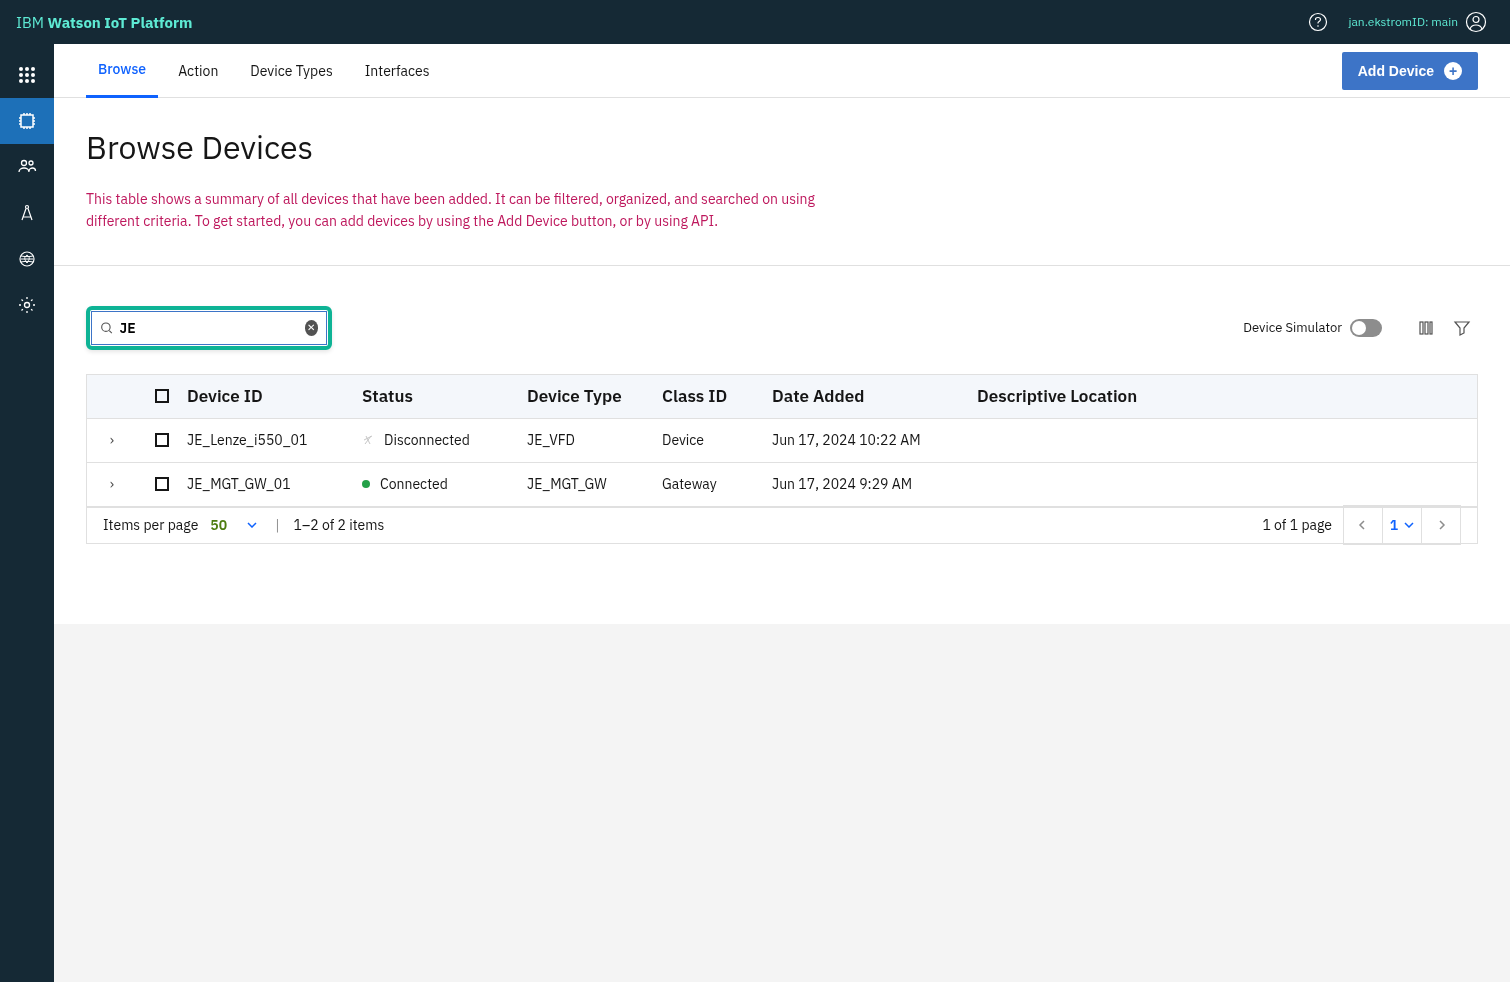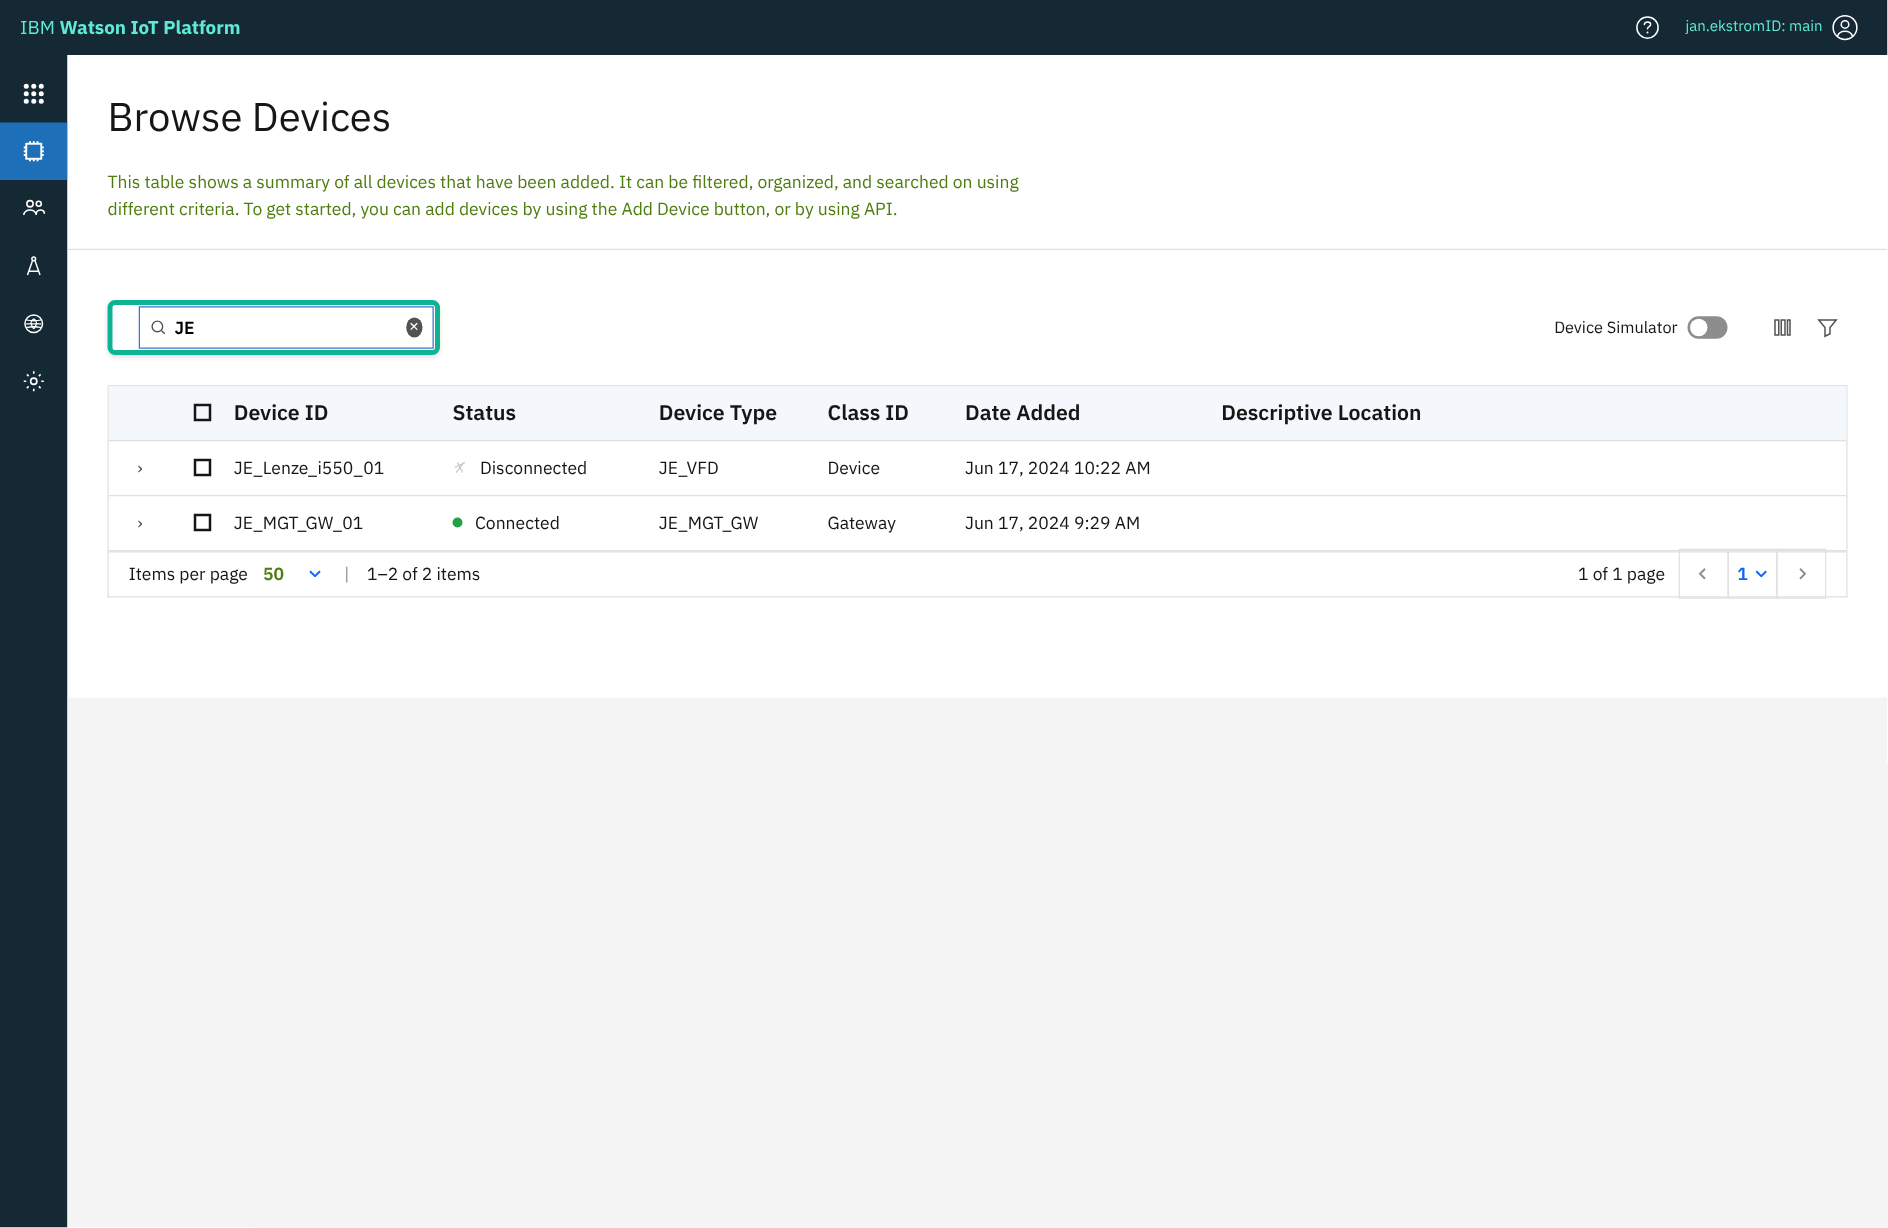--- a/index.html
+++ b/index.html
@@ -25,27 +25,27 @@
 .add-btn { background: #3d74c7; color: #fff; border: none; padding: 0 16px; height: 38px; font-size: 14px; font-weight: 600; cursor: pointer; display: flex; align-items: center; gap: 10px; border-radius: 2px; }
 .add-btn-icon { width: 18px; height: 18px; border-radius: 50%; background: #fff; color: #3d74c7; display: flex; align-items: center; justify-content: center; font-weight: bold; }
 
 .page { padding: 28px 32px 0 32px; }
 .page-title { font-size: 32px; font-weight: 400; margin-bottom: 20px; }
 .pill-group { display: flex; border-radius: 4px; overflow: hidden; width: fit-content; margin-bottom: 24px; }
 .pill { padding: 10px 20px; font-size: 14px; border: 1px solid #3d74c7; cursor: pointer; background: #fff; color: #3d74c7; }
 .pill.active { background: #3d74c7; color: #fff; }
 .pill:first-child { border-radius: 4px 0 0 4px; }
 .pill:last-child { border-radius: 0 4px 4px 0; border-left: none; }
-.desc { color: #4d7c0f; line-height: 1.6; max-width: 750px; margin-bottom: 20px; }
+.desc { color: #be185d; line-height: 1.6; max-width: 750px; margin-bottom: 32px; }
 
 .divider { border: none; border-top: 1px solid #e0e0e0; margin-left: -32px; margin-right: -32px; }
 
 .toolbar { display: flex; align-items: center; padding: 40px 0 24px 0; }
 .search-wrap { border: 4px solid #0eb395; border-radius: 6px; padding: 1px; box-shadow: 0 2px 4px rgba(0,0,0,0.1); }
-.search { display: flex; align-items: center; border: 1px solid #3d74c7; width: 236px; height: 34px; padding: 0 8px; background: #fff; margin-left: 20px; }
+.search { display: flex; align-items: center; border: 1px solid #3d74c7; width: 236px; height: 34px; padding: 0 8px; background: #fff; }
 .search input { border: none; outline: none; flex: 1; font-size: 14px; font-weight: 600; padding: 0 6px; font-family: inherit; }
 .search-clear { width: 16px; height: 16px; border-radius: 50%; background: #525252; color: #fff; display: flex; align-items: center; justify-content: center; font-size: 10px; cursor: pointer; }
 .toolbar-spacer { flex: 1; }
 .sim-label { font-size: 13px; color: #161616; margin-right: 8px; }
 .toggle { width: 32px; height: 18px; border-radius: 9px; background: #8d8d8d; position: relative; cursor: pointer; margin-right: 24px; }
 .toggle::after { content: ""; position: absolute; width: 14px; height: 14px; border-radius: 50%; background: #fff; top: 2px; left: 2px; }
 .tool-icon { width: 32px; height: 32px; display: flex; align-items: center; justify-content: center; cursor: pointer; color: #525252; margin-left: 4px; }
 
 .table { border: 1px solid #e0e0e0; border-radius: 0; }
 .thead { display: flex; background: #f4f7fb; border-bottom: 1px solid #e0e0e0; height: 44px; align-items: center; font-weight: 600; font-size: 17px; }
@@ -160,20 +160,31 @@
     </div>
     <div class="sidebar-item">
       <svg width="20" height="20" viewBox="0 0 20 20" fill="none">
           <circle cx="10" cy="10" r="2.5" stroke="#fff" stroke-width="1.3"></circle>
           <path d="M10 2v2M10 16v2M2 10h2M16 10h2M4.5 4.5l1.4 1.4M14.1 14.1l1.4 1.4M4.5 15.5l1.4-1.4M14.1 5.9l1.4-1.4" stroke="#fff" stroke-width="1.3"></path>
         </svg>
     </div>
   </div>
 
   <div class="main">
+    <div class="tabbar">
+      <div class="tab active">Browse</div>
+      <div class="tab">Action</div>
+      <div class="tab">Device Types</div>
+      <div class="tab">Interfaces</div>
+      <div class="tabbar-spacer"></div>
+      <button class="add-btn">
+        <span>Add Device</span>
+        <span class="add-btn-icon">+</span>
+      </button>
+    </div>
 
     <div class="page">
       <h1 class="page-title">Browse Devices</h1>
       <p class="desc">This table shows a summary of all devices that have been added. It can be filtered, organized, and searched on using different criteria. To get started, you can add devices by using the Add Device button, or by using API.</p>
 
       <hr class="divider">
 
       <div class="toolbar">
         <div class="search-wrap">
           <div class="search">

